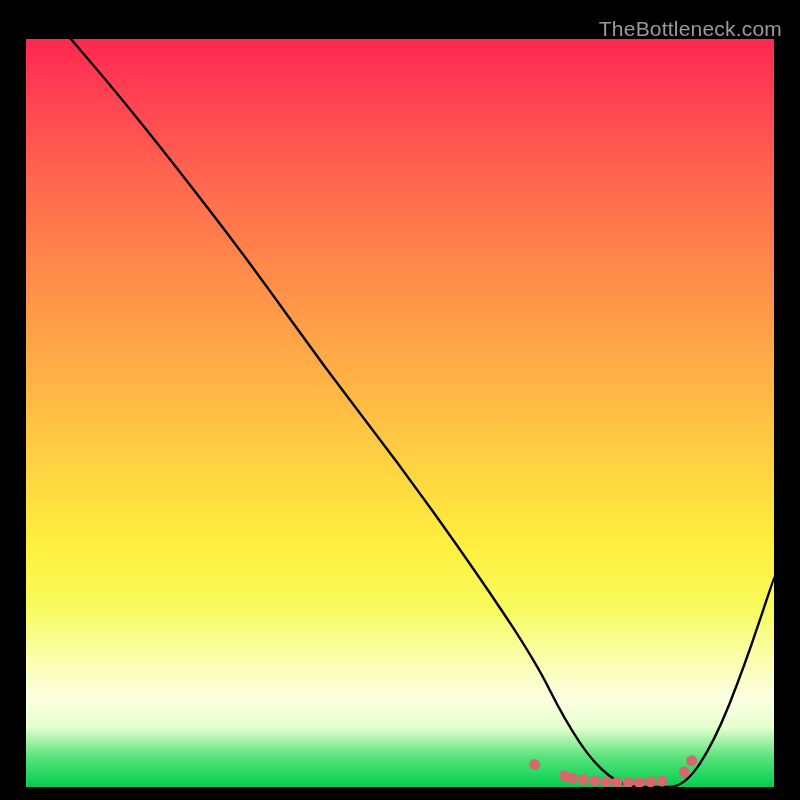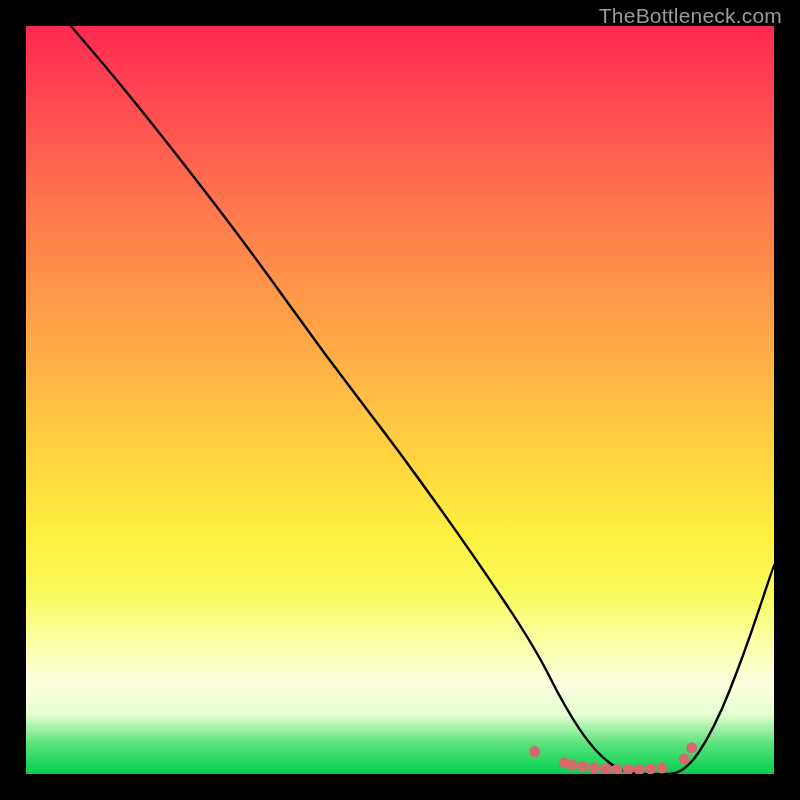--- a/index.html
+++ b/index.html
@@ -6,21 +6,21 @@
     margin: 0;
     padding: 0;
     width: 800px;
     height: 800px;
     background: #000;
     overflow: hidden;
     font-family: Arial, Helvetica, sans-serif;
   }
   .frame {
     position: absolute;
-    top: 0;
+    top: 13px;
     left: 0;
     width: 800px;
     height: 784px;
     background: #000;
   }
   .plot-area {
     position: absolute;
     top: 26px;
     left: 26px;
     width: 748px;

